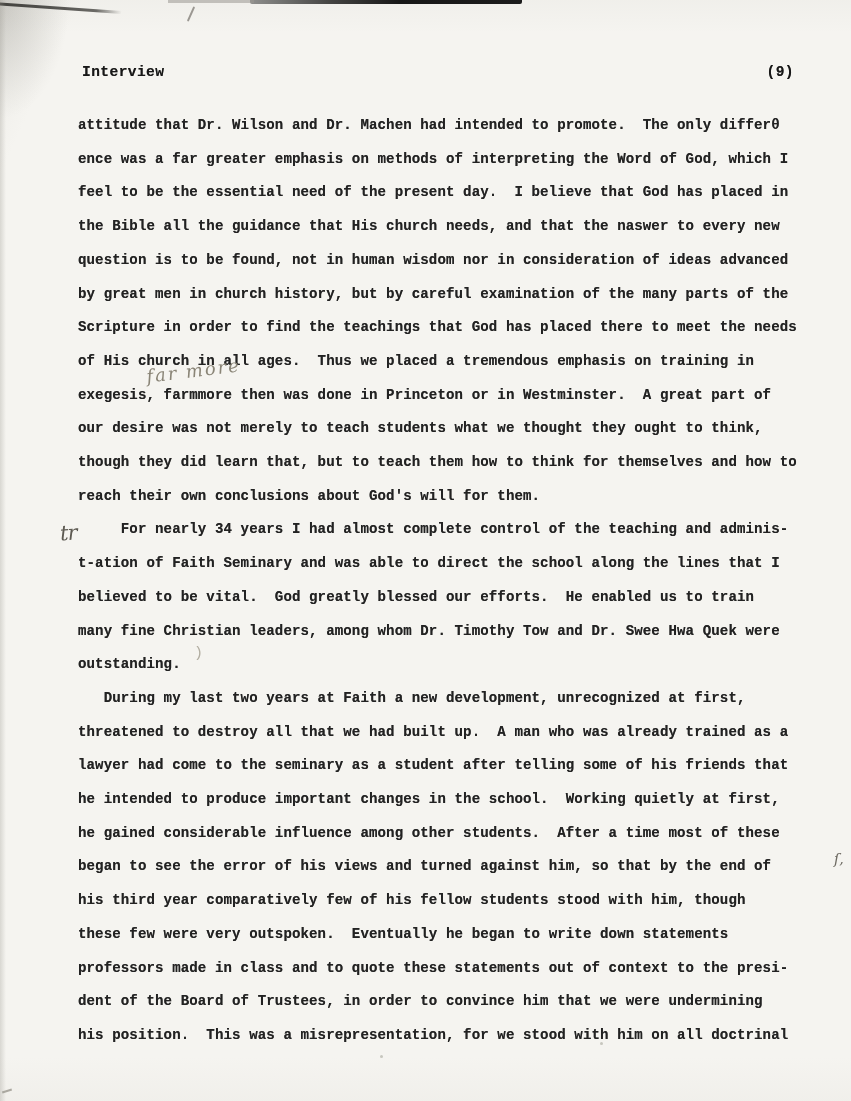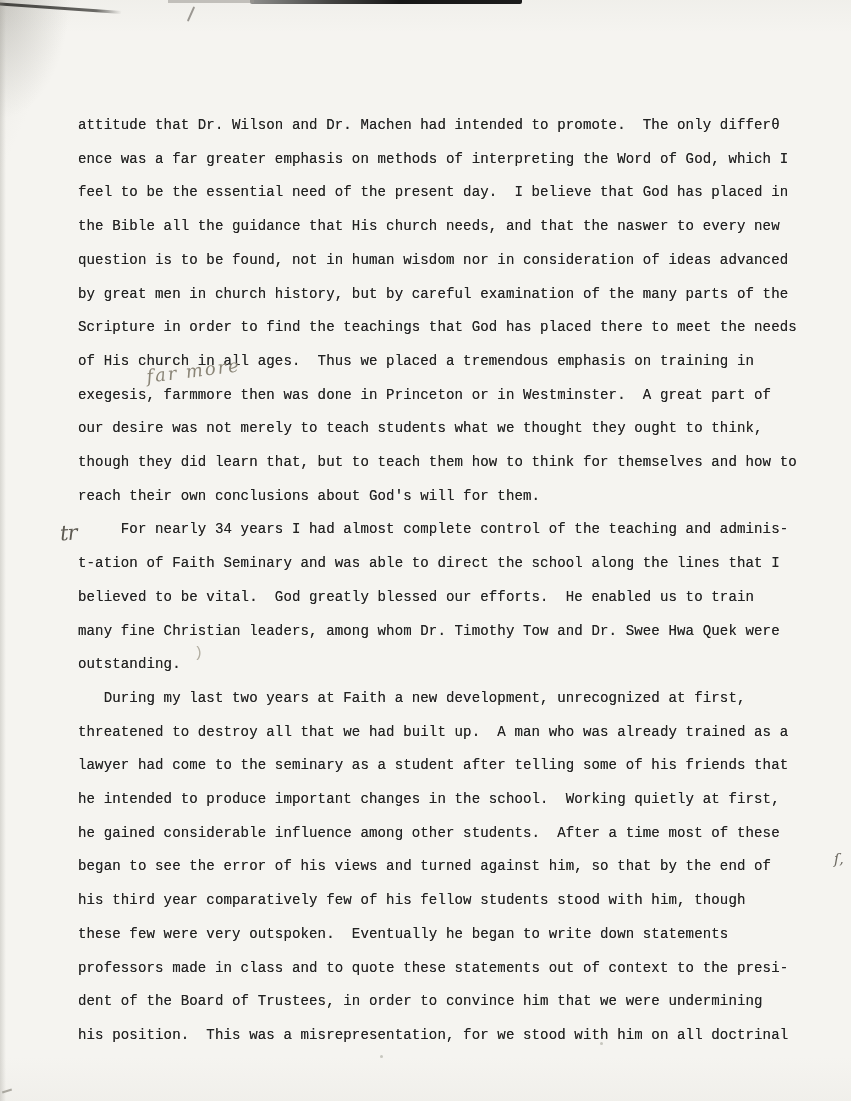--- a/index.html
+++ b/index.html
@@ -59,21 +59,21 @@
     font-size: 14.6px; font-weight: bold; letter-spacing: 0.4px;
     color: #171717;
     text-shadow: 0 0 0.4px rgba(20,20,20,0.55);
   }
   
   .body-text {
     position: absolute; top: 109px; left: 78px;
     font-size: 14.1px; line-height: 33.7px;
     white-space: pre;
     color: #222;
-    font-weight: 400;
+    font-weight: 700;
     letter-spacing: 0.1px;
     text-shadow: 0 0 0.45px rgba(30,30,30,0.6);
   }
   
   .handwriting {
     position: absolute;
     font-family: "DejaVu Serif", serif;
     font-style: italic;
     pointer-events: none;
   }
@@ -109,20 +109,24 @@
   <div class="artifact top-band"></div>
   <div class="artifact top-band-faint"></div>
   <div class="artifact corner-streak"></div>
   <div class="artifact corner-shade"></div>
   <div class="artifact left-edge-shade"></div>
   <div class="artifact top-tick"></div>
   <div class="artifact bottom-corner-mark"></div>
   <div class="dot-spec" style="left:600px;top:1042px;"></div>
   <div class="dot-spec" style="left:380px;top:1055px;"></div>
 
+  <div class="header">
+    <span>Interview</span>
+    <span>(9)</span>
+  </div>
 
   <div class="body-text"><div>attitude that Dr. Wilson and Dr. Machen had intended to promote.  The only differθ</div><div>ence was a far greater emphasis on methods of interpreting the Word of God, which I</div><div>feel to be the essential need of the present day.  I believe that God has placed in</div><div>the Bible all the guidance that His church needs, and that the naswer to every new</div><div>question is to be found, not in human wisdom nor in consideration of ideas advanced</div><div>by great men in church history, but by careful examination of the many parts of the</div><div>Scripture in order to find the teachings that God has placed there to meet the needs</div><div>of His church in all ages.  Thus we placed a tremendous emphasis on training in</div><div>exegesis, farmmore then was done in Princeton or in Westminster.  A great part of</div><div>our desire was not merely to teach students what we thought they ought to think,</div><div>though they did learn that, but to teach them how to think for themselves and how to</div><div>reach their own conclusions about God's will for them.</div><div>     For nearly 34 years I had almost complete control of the teaching and adminis-</div><div>t-ation of Faith Seminary and was able to direct the school along the lines that I</div><div>believed to be vital.  God greatly blessed our efforts.  He enabled us to train</div><div>many fine Christian leaders, among whom Dr. Timothy Tow and Dr. Swee Hwa Quek were</div><div>outstanding.</div><div>   During my last two years at Faith a new development, unrecognized at first,</div><div>threatened to destroy all that we had built up.  A man who was already trained as a</div><div>lawyer had come to the seminary as a student after telling some of his friends that</div><div>he intended to produce important changes in the school.  Working quietly at first,</div><div>he gained considerable influence among other students.  After a time most of these</div><div>began to see the error of his views and turned against him, so that by the end of</div><div>his third year comparatively few of his fellow students stood with him, though</div><div>these few were very outspoken.  Eventually he began to write down statements</div><div>professors made in class and to quote these statements out of context to the presi-</div><div>dent of the Board of Trustees, in order to convince him that we were undermining</div><div>his position.  This was a misrepresentation, for we stood with him on all doctrinal</div></div>
 
   <div class="handwriting hw-far-more">far more</div>
   <div class="handwriting hw-tr">tr</div>
   <div class="stray-paren">)</div>
   <div class="margin-mark">ſ,</div>
 
 </div>
 

